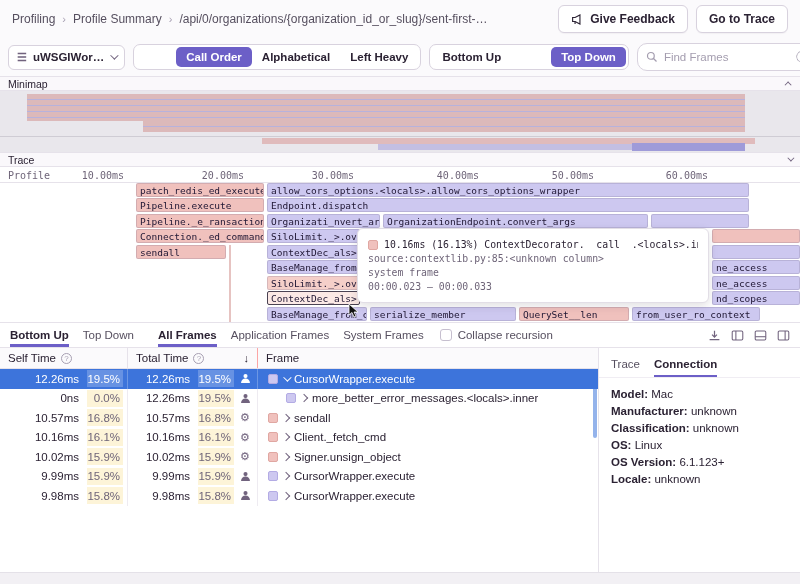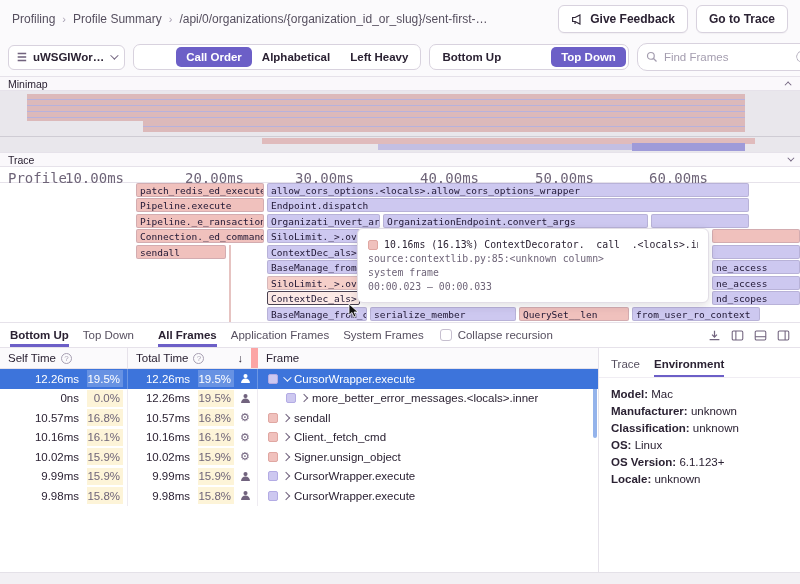--- a/index.html
+++ b/index.html
@@ -45,21 +45,21 @@
   .sec-head .cv { width:5px; height:5px; }
 
   
   .mm-body { position:absolute; left:0; top:91px; width:800px; height:61px; background:#e9e7ec; cursor:grab; }
   .mm { position:absolute; }
   .mm-stripe { background:repeating-linear-gradient(180deg,#dcb9ba 0px,#dcb9ba 5px,#b7b2dc 5px,#b7b2dc 6px); }
   .mm-hair { position:absolute; left:0; top:45px; width:800px; height:1px; background:#cfccd4; }
 
   
   .ruler { position:absolute; left:0; top:167px; width:800px; height:16px; background:#fff;
-           border-bottom:1px solid #e6e2ea; font-family:"DejaVu Sans Mono", monospace; font-size:14px; color:#6e6478; }
+           border-bottom:1px solid #e6e2ea; font-family:"DejaVu Sans Mono", monospace; font-size:10px; color:#6e6478; }
   .ruler-label { position:absolute; left:8px; top:3px; }
   .tick { position:absolute; top:3px; width:60px; text-align:right; }
 
   
   .flame { position:absolute; left:0; top:183px; width:800px; height:139px; background:#fff; overflow:hidden; }
   .frame { position:absolute; height:14px; line-height:13px; font-family:"DejaVu Sans Mono", monospace;
            font-size:9.5px; color:#1f1633; padding:0 3px; overflow:hidden; white-space:nowrap;
            border-radius:2px; border:1px solid rgba(110,100,130,.22); cursor:pointer; }
   .fc-pink   { background:#f0c1bd; }
   .fc-purple { background:#cdc8f0; }
@@ -88,21 +88,21 @@
   .cbox { width:12px; height:12px; border:1px solid #c6bfcf; border-radius:3px; background:#fff; }
   .btab-icons { margin-left:auto; display:flex; align-items:center; gap:10px; color:#71637e; }
   .btab-icons svg { display:block; cursor:pointer; }
 
   .bcontent { flex:1; display:flex; min-height:0; position:relative; }
   .tablewrap { width:598px; display:flex; flex-direction:column; position:relative; }
   .thead { display:flex; height:21px; align-items:center; font-size:11.5px; color:#2b2233; background:#fbfafc;
            border-bottom:1px solid #e6e2ea; }
   .hc { display:flex; align-items:center; height:100%; padding:0 8px; }
   .hc1 { width:128px; border-right:1px solid #e6e2ea; gap:5px; }
-  .hc2 { width:130px; border-right:7px solid #fca5a5; gap:5px; }
+  .hc2 { width:130px; border-right:1px solid #fca5a5; gap:5px; }
   .hc3 { flex:1; }
   .qicon { width:11px; height:11px; border:1px solid #a79fb2; border-radius:50%; color:#a79fb2; font-size:8px;
            display:inline-flex; align-items:center; justify-content:center; }
   .sortarrow { margin-left:auto; font-size:11px; color:#2b2233; }
 
   .trows { flex:1; overflow:hidden; position:relative; }
   .trow { display:flex; height:19.5px; align-items:stretch; font-size:11.5px; color:#2b2233; cursor:pointer; }
   .cell { display:flex; align-items:center; }
   .c1 { width:128px; border-right:1px solid #eeebf1; justify-content:flex-end; padding-right:4px; }
   .c2 { width:130px; border-right:1px solid #eeebf1; justify-content:flex-end; padding-right:4px; }
@@ -442,21 +442,21 @@
               <div class="f1"></div>
               <div class="f2"></div>
             </div>
           </div>
         <div class="vthumb"></div>
       </div>
 
       <div class="details">
         <div class="dtabs" id="dtabs">
             <span class="dtab">Trace</span>
-            <span class="dtab active">Environment</span>
+            <span class="dtab active">Connection</span>
           </div>
         <div class="dfields" id="dfields">
             <div class="dfield"><b>Model:</b> Mac</div>
             <div class="dfield"><b>Manufacturer:</b> unknown</div>
             <div class="dfield"><b>Classification:</b> unknown</div>
             <div class="dfield"><b>OS:</b> Linux</div>
             <div class="dfield"><b>OS Version:</b> 6.1.123+</div>
             <div class="dfield"><b>Locale:</b> unknown</div>
           </div>
       </div>

